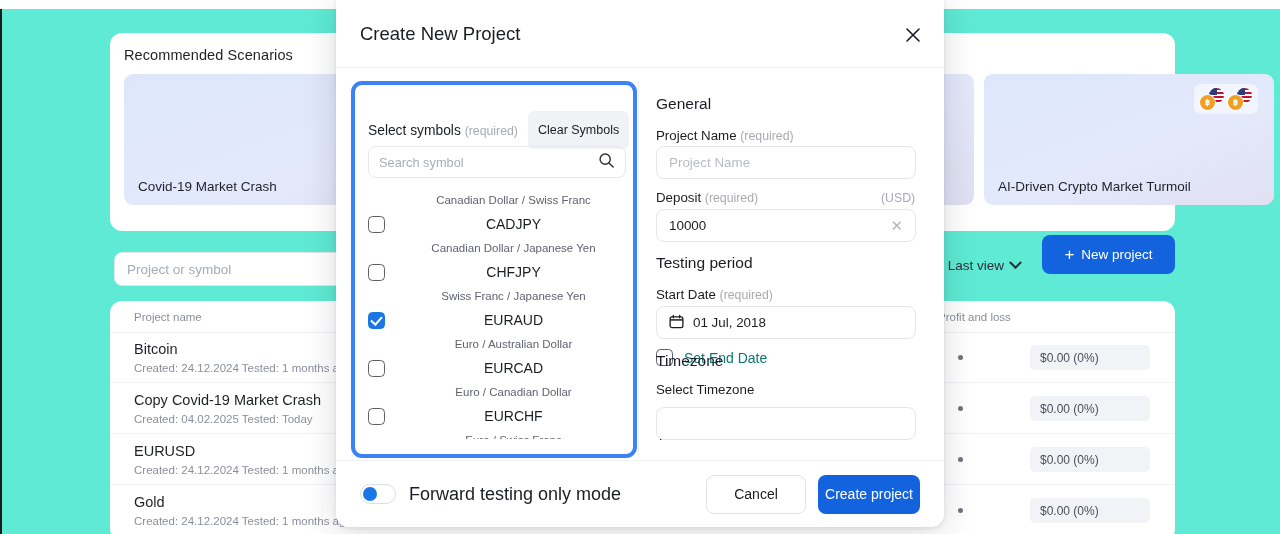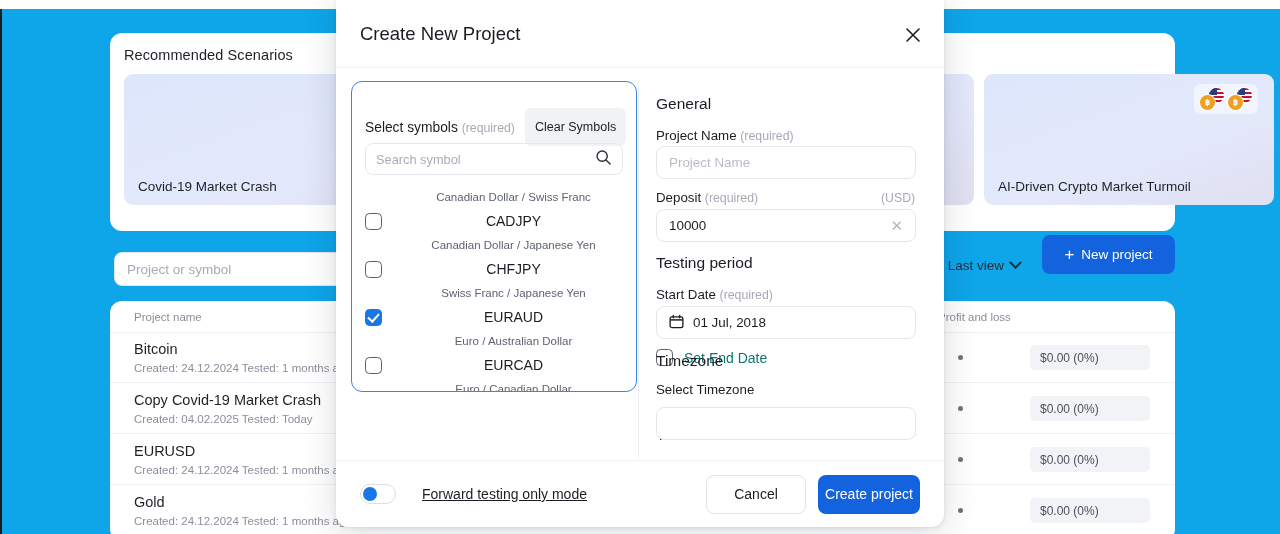--- a/index.html
+++ b/index.html
@@ -11,21 +11,21 @@
   }
   #root { position: relative; width: 1280px; height: 534px; overflow: hidden; }
 
   
   .chrome-strip {
     position: absolute; left: 0; top: 0; width: 1280px; height: 9px;
     background: #ffffff;
   }
   .page-frame {
     position: absolute; left: 0; top: 9px; width: 1280px; height: 525px;
-    background: #0ea5e9;
+    background: #5eead4;
     border-left: 2px solid #1b1c20;
   }
 
   
   .bg-card {
     position: absolute;
     background: #ffffff;
     border-radius: 12px;
   }
   .scenarios-card {
@@ -151,23 +151,23 @@
     display: flex; align-items: center; justify-content: center;
   }
   .close-btn svg { display: block; }
 
   .modal-body {
     position: absolute; left: 0; top: 68px; width: 100%; height: 392px;
   }
 
   
   .symbols-panel {
-    position: absolute; left: 15px; top: 13px; width: 286px; height: 311px;
+    position: absolute; left: 15px; top: 13px; width: 286px; height: 377px;
     background: #fff;
-    border: 1px solid #3b82f6;
+    border: 4px solid #3b82f6;
     border-radius: 11px;
     overflow: hidden;
   }
   .symbols-head {
     position: absolute; left: 13px; top: 26px; display: flex; align-items: center; gap: 10px;
   }
   .sym-label { font-size: 13.8px; color: #1a1d24; }
   .req { color: #a6aab4; font-size: 12.3px; }
   .clear-symbols {
     background: #f1f2f5; border-radius: 6px; padding: 12px 10px;
@@ -245,21 +245,21 @@
     display: flex; align-items: center; padding: 0 24px;
   }
   .toggle {
     position: relative; width: 36px; height: 20px;
     border: 1.4px solid #dcdfe5; border-radius: 11px; background: #fff;
   }
   .toggle .knob {
     position: absolute; left: 2px; top: 2px; width: 14px; height: 14px;
     border-radius: 50%; background: #1977e5;
   }
-  .toggle-label { margin-left: 26px; font-size: 14px; color: #1a1d24; text-decoration: underline; }
+  .toggle-label { margin-left: 13px; font-size: 18px; color: #1a1d24; }
   .btn {
     height: 39px; border-radius: 8px;
     display: flex; align-items: center; justify-content: center;
     font-size: 14px;
   }
   .btn-cancel {
     margin-left: auto; width: 100px;
     border: 1px solid #e1e3e8; background: #fff; color: #1a1d24;
   }
   .btn-create {

